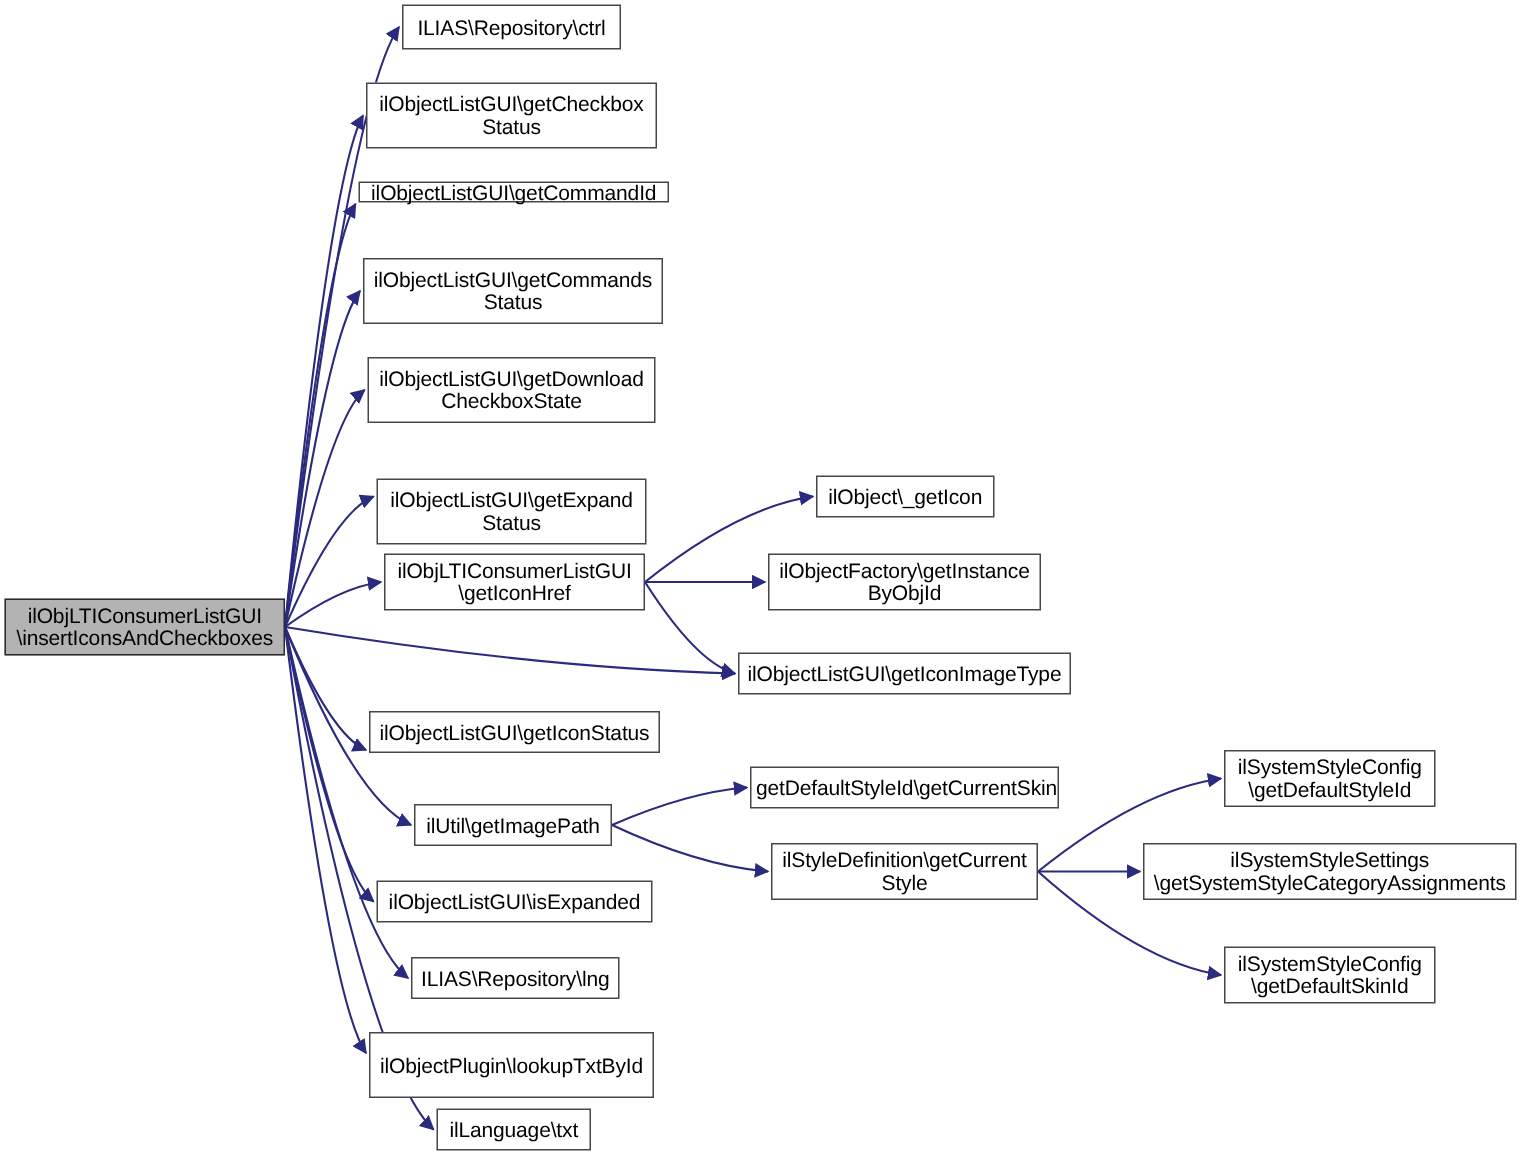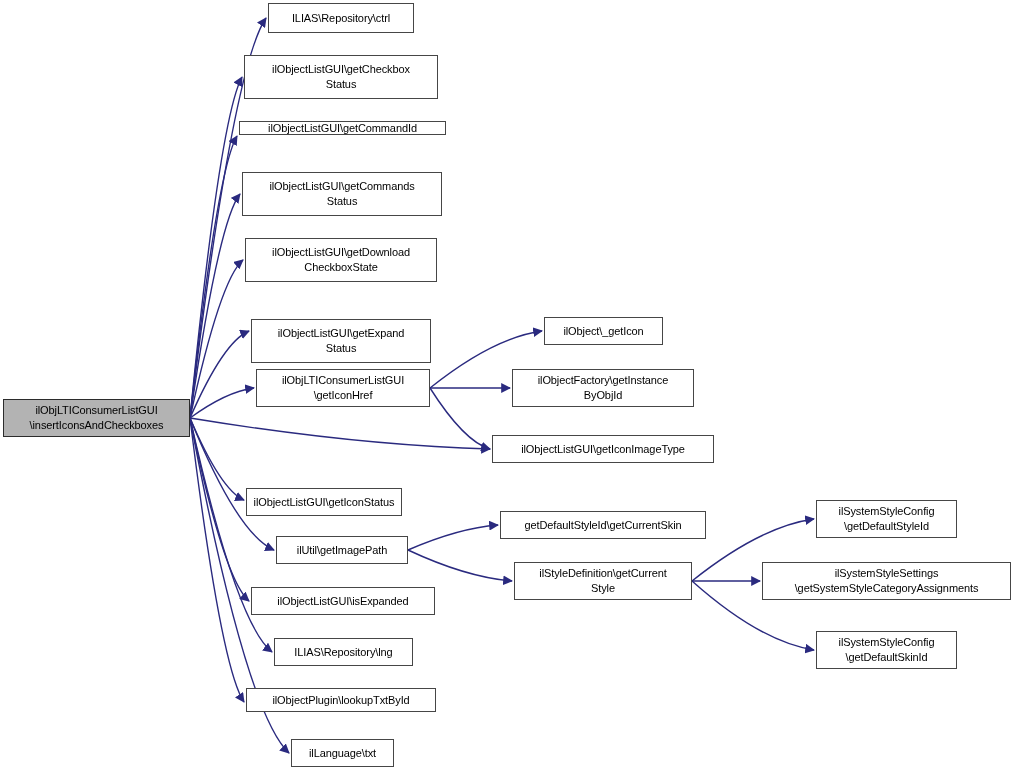--- a/index.html
+++ b/index.html
@@ -22,21 +22,21 @@
     width: 1016px;
     height: 772px;
     pointer-events: none;
   }
   .node {
     position: absolute;
     box-sizing: border-box;
     border: 1px solid #464646;
     background: #ffffff;
     color: #000000;
-    font-size: 11px;
+    font-size: 14px;
     line-height: 15px;
     display: flex;
     align-items: center;
     justify-content: center;
     text-align: center;
     white-space: pre-line;
     letter-spacing: -0.1px;
     z-index: 2;
   }
   .node.root {
@@ -96,25 +96,25 @@
       <div class="node" style="left: 245px; top: 238px; width: 192px; height: 44px;"><span class="node-label">ilObjectListGUI\getDownload
 CheckboxState</span></div>
       <div class="node" style="left: 251px; top: 309px; width: 180px; height: 44px; margin-top: 10px;"><span class="node-label">ilObjectListGUI\getExpand
 Status</span></div>
       <div class="node" style="left: 256px; top: 369px; width: 174px; height: 38px;"><span class="node-label">ilObjLTIConsumerListGUI
 \getIconHref</span></div>
       <div class="node" style="left: 544px; top: 317px; width: 119px; height: 28px;"><span class="node-label">ilObject\_getIcon</span></div>
       <div class="node" style="left: 512px; top: 369px; width: 182px; height: 38px;"><span class="node-label">ilObjectFactory\getInstance
 ByObjId</span></div>
       <div class="node" style="left: 492px; top: 435px; width: 222px; height: 28px; text-align: center;"><span class="node-label">ilObjectListGUI\getIconImageType</span></div>
-      <div class="node" style="left: 246px; top: 488px; width: 156px; height: 28px;"><span class="node-label">ilObjectListGUI\getIconStatus</span></div>
+      <div class="node" style="left: 246px; top: 474px; width: 194px; height: 28px;"><span class="node-label">ilObjectListGUI\getIconStatus</span></div>
       <div class="node" style="left: 276px; top: 536px; width: 132px; height: 28px;"><span class="node-label">ilUtil\getImagePath</span></div>
       <div class="node" style="left: 251px; top: 587px; width: 184px; height: 28px;"><span class="node-label">ilObjectListGUI\isExpanded</span></div>
       <div class="node" style="left: 274px; top: 638px; width: 139px; height: 28px;"><span class="node-label">ILIAS\Repository\lng</span></div>
-      <div class="node" style="left: 246px; top: 688px; width: 190px; height: 24px; justify-content: center;"><span class="node-label">ilObjectPlugin\lookupTxtById</span></div>
+      <div class="node" style="left: 246px; top: 688px; width: 190px; height: 44px; justify-content: center;"><span class="node-label">ilObjectPlugin\lookupTxtById</span></div>
       <div class="node" style="left: 291px; top: 739px; width: 103px; height: 28px;"><span class="node-label">ilLanguage\txt</span></div>
       <div class="node" style="left: 500px; top: 511px; width: 206px; height: 28px;"><span class="node-label">getDefaultStyleId\getCurrentSkin</span></div>
       <div class="node" style="left: 514px; top: 562px; width: 178px; height: 38px; text-align: center;"><span class="node-label">ilStyleDefinition\getCurrent
 Style</span></div>
       <div class="node" style="left: 816px; top: 500px; width: 141px; height: 38px;"><span class="node-label">ilSystemStyleConfig
 \getDefaultStyleId</span></div>
       <div class="node" style="left: 762px; top: 562px; width: 249px; height: 38px;"><span class="node-label">ilSystemStyleSettings
 \getSystemStyleCategoryAssignments</span></div>
       <div class="node" style="left: 816px; top: 631px; width: 141px; height: 38px;"><span class="node-label">ilSystemStyleConfig
 \getDefaultSkinId</span></div>

